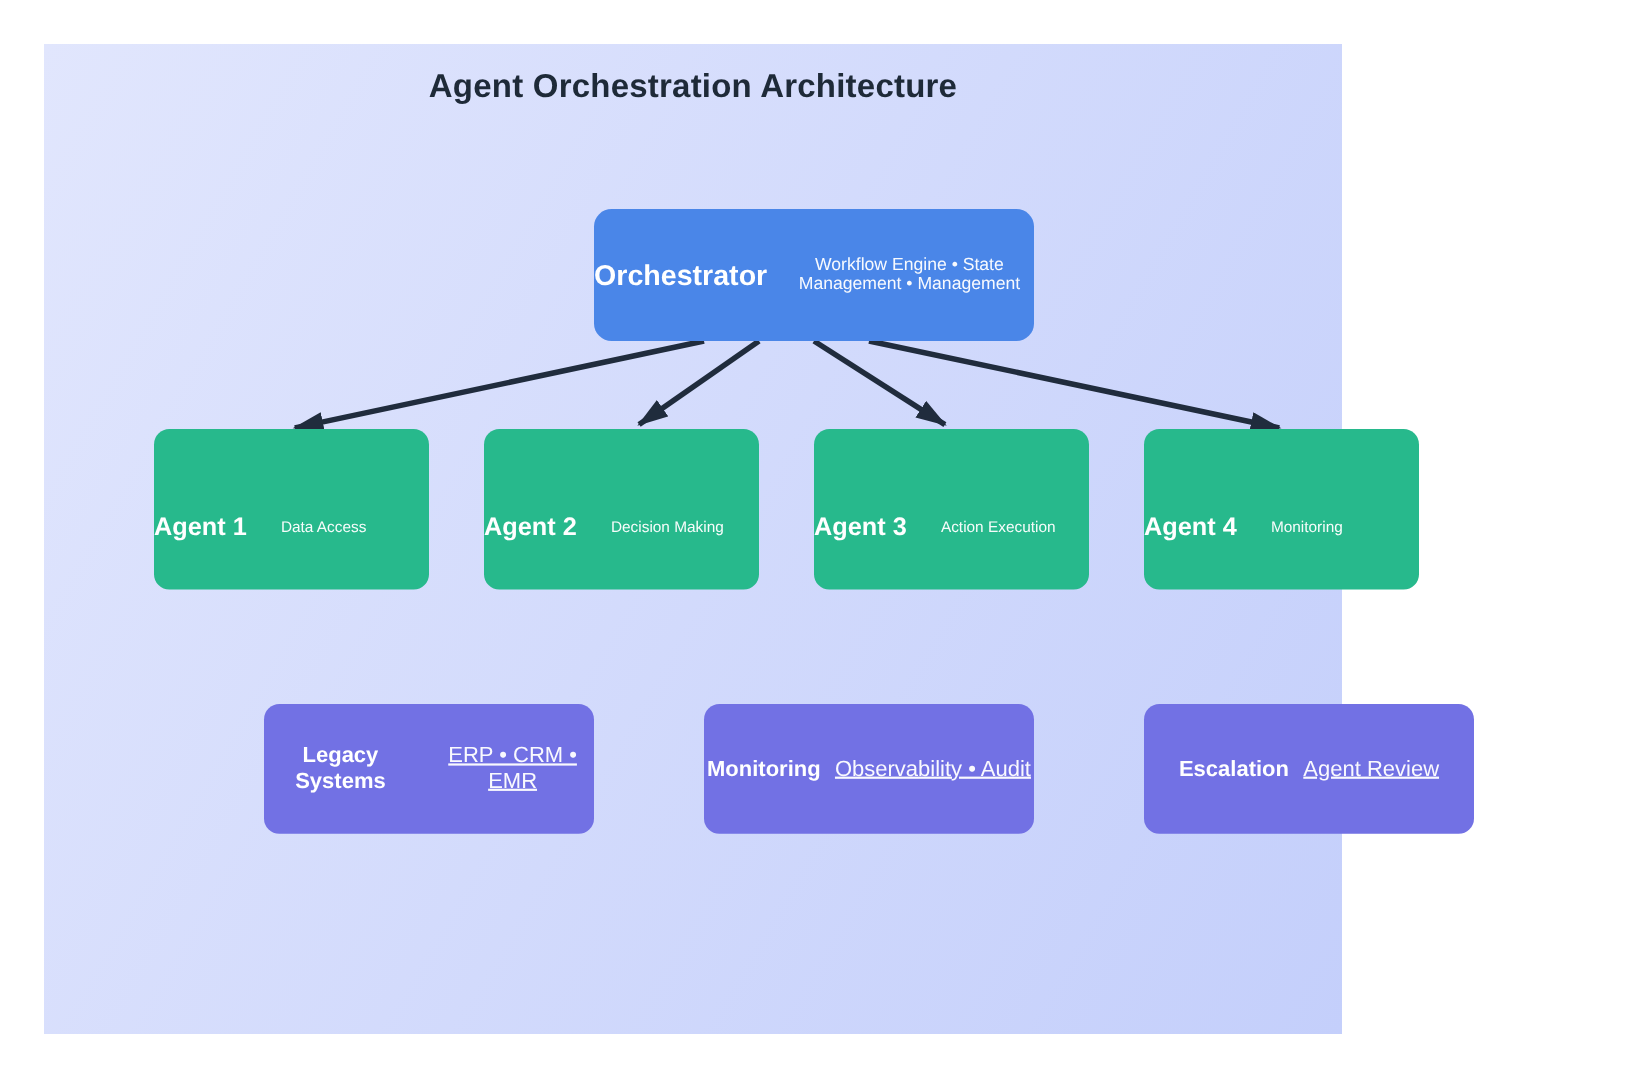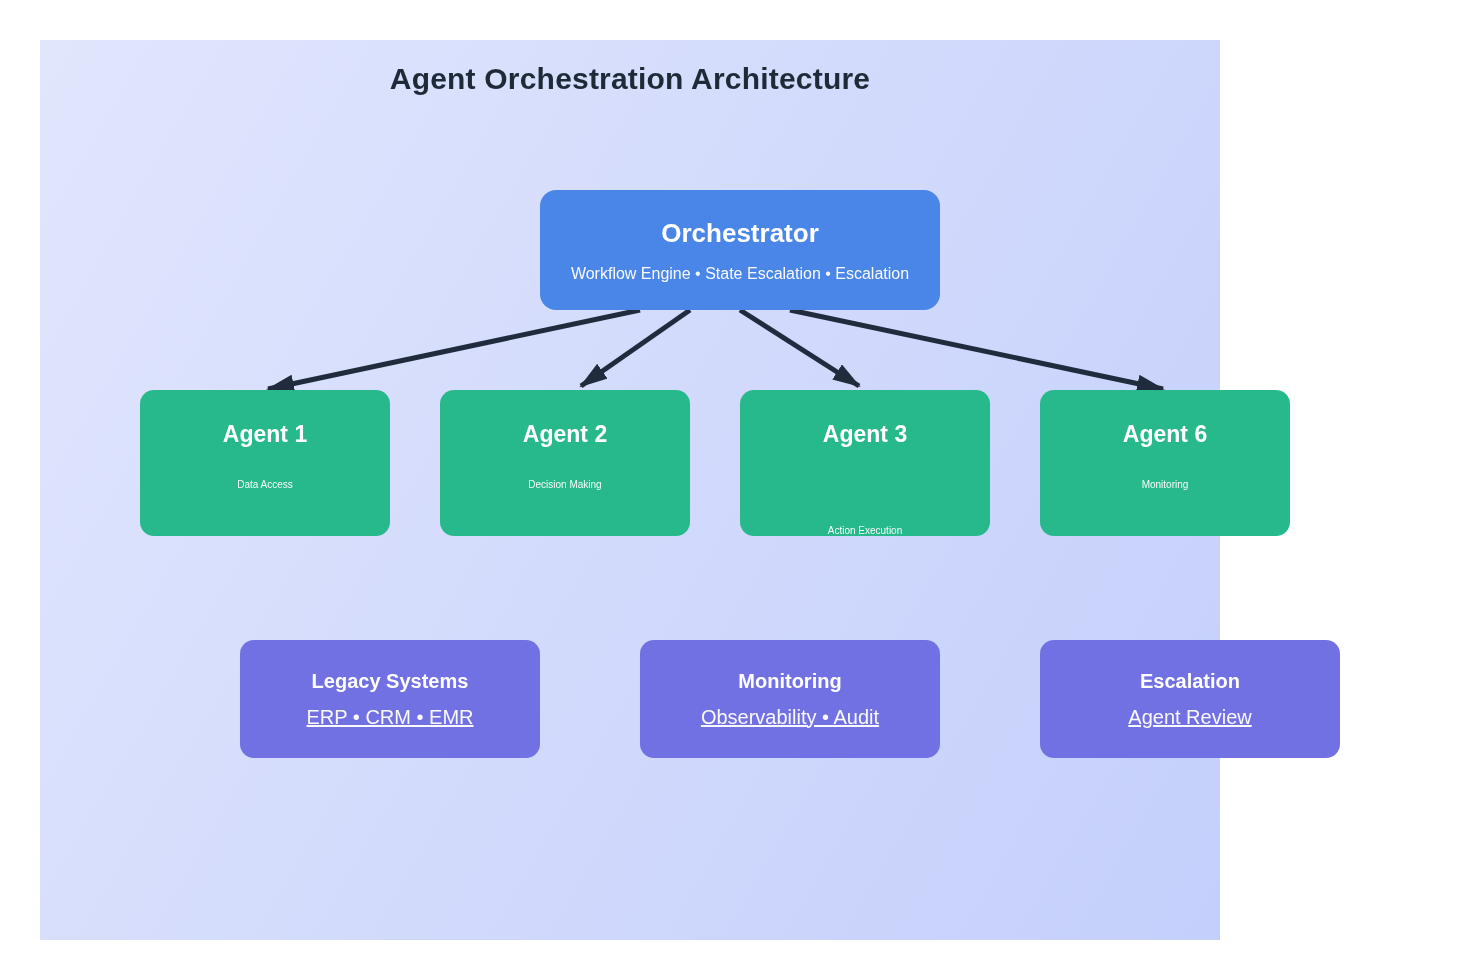--- a/index.html
+++ b/index.html
@@ -33,21 +33,21 @@
   }
   .edge {
     stroke: var(--c-arrow, #202c3d);
     stroke-width: 5;
     fill: none;
   }
   .arrowhead { fill: var(--c-arrow, #202c3d); }
   .node {
     position: absolute;
     display: flex;
-    flex-direction: column;
+    flex-direction: row;
     align-items: center;
     color: #ffffff;
     text-align: center;
   }
   .node .node-title { font-weight: bold; }
   .node .node-subtitle { font-weight: normal; color: rgba(255,255,255,0.96); }
   .node-orchestrator {
     left: 500px; top: 150px;
     width: 400px; height: 120px;
     background: var(--c-orchestrator, #4a86e8);
@@ -59,24 +59,24 @@
   .node-orchestrator .node-subtitle { font-size: 16px; }
   .node-agent {
     top: 350px;
     width: 250px; height: 146px;
     background: var(--c-agent, #27b98c);
     border-radius: 14px;
     padding-top: 31px;
     gap: 31px;
   }
   .node-agent .node-title { font-size: 23px; }
-  .node-agent .node-subtitle { font-size: 10px; }
+  .node-agent .node-subtitle { font-size: 14px; }
   .agent-0 { left: 100px; }
   .agent-1 { left: 400px; }
-  .agent-2 { left: 700px; justify-content: space-between; }
+  .agent-2 { left: 700px; }
   .agent-3 { left: 1000px; }
   .node-system {
     top: 600px;
     width: 300px; height: 118px;
     background: var(--c-system, #7271e4);
     border-radius: 14px;
     justify-content: center;
     gap: 13px;
   }
   .node-system .node-title { font-size: 20px; }
@@ -99,40 +99,40 @@
       </marker>
     </defs>
     <line class="edge" x1="600" y1="270" x2="228" y2="349" marker-end="url(#arrow)"></line>
     <line class="edge" x1="650" y1="270" x2="541" y2="346" marker-end="url(#arrow)"></line>
     <line class="edge" x1="700" y1="270" x2="819" y2="346" marker-end="url(#arrow)"></line>
     <line class="edge" x1="750" y1="270" x2="1123" y2="349" marker-end="url(#arrow)"></line>
   </svg>
 
   <div class="node node-orchestrator">
     <div class="node-title">Orchestrator</div>
-    <div class="node-subtitle">Workflow Engine • State Escalation • Escalation</div>
+    <div class="node-subtitle">Workflow Engine • State Management • Management</div>
   </div>
 
   <div class="node node-agent agent-0">
     <div class="node-title">Agent 1</div>
     <div class="node-subtitle">Data Access</div>
   </div>
 
   <div class="node node-agent agent-1">
     <div class="node-title">Agent 2</div>
     <div class="node-subtitle">Decision Making</div>
   </div>
 
   <div class="node node-agent agent-2">
     <div class="node-title">Agent 3</div>
     <div class="node-subtitle">Action Execution</div>
   </div>
 
   <div class="node node-agent agent-3">
-    <div class="node-title">Agent 6</div>
+    <div class="node-title">Agent 4</div>
     <div class="node-subtitle">Monitoring</div>
   </div>
 
   <div class="node node-system system-0">
     <div class="node-title">Legacy Systems</div>
     <div class="node-subtitle">ERP • CRM • EMR</div>
   </div>
 
   <div class="node node-system system-1">
     <div class="node-title">Monitoring</div>

